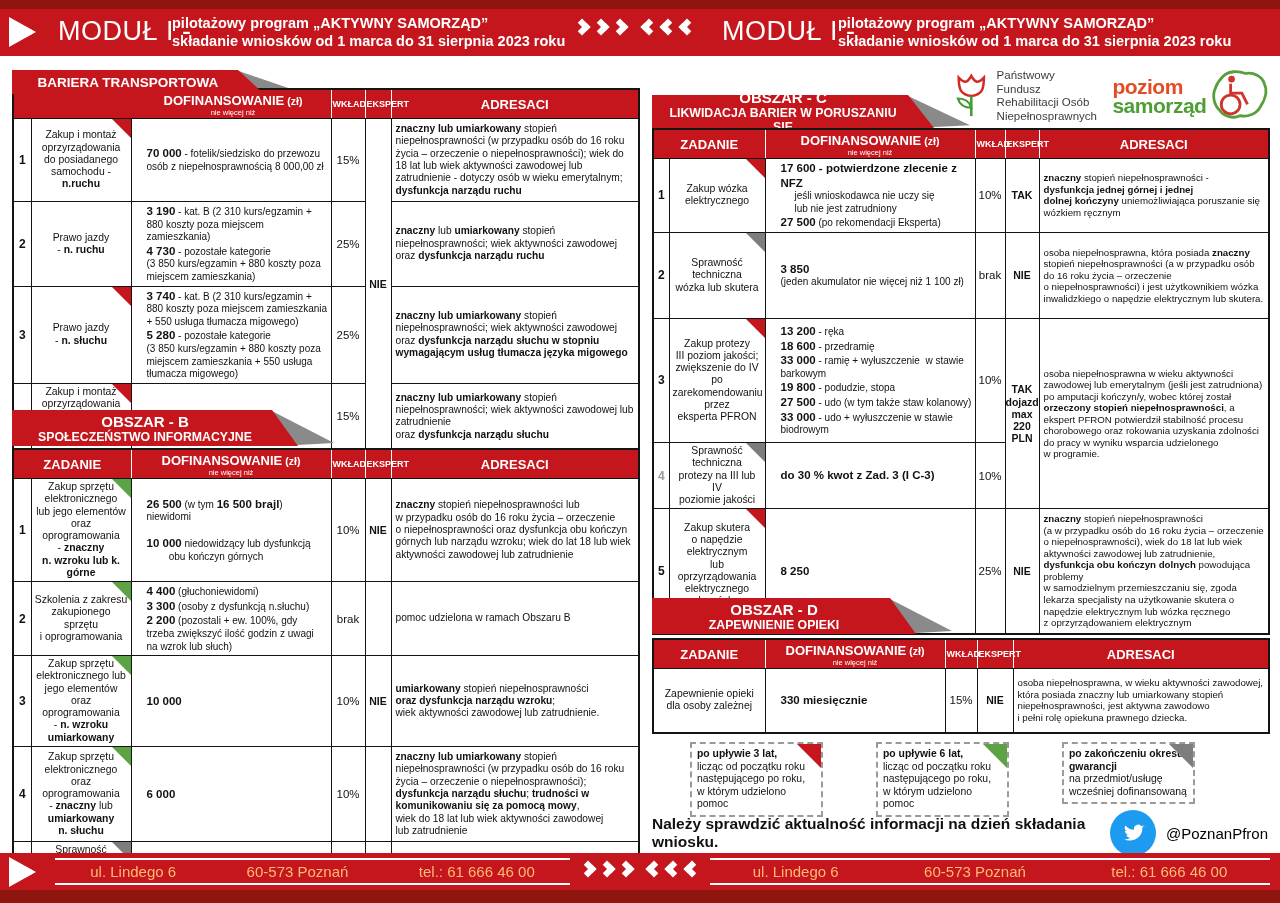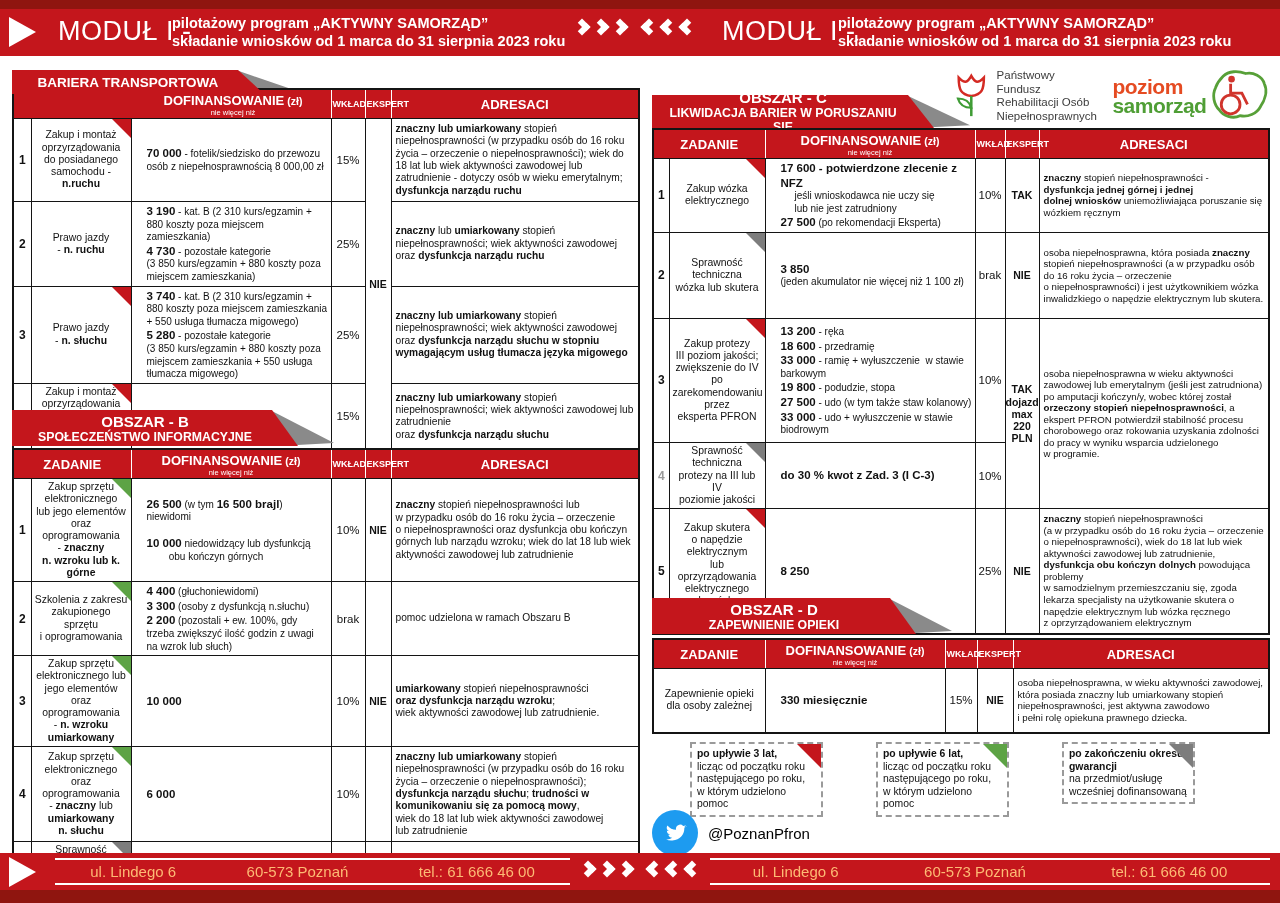--- a/index.html
+++ b/index.html
@@ -351,21 +351,21 @@
         <td class="c-task"><span class="fold"></span><span>Zakup wózka
 elektrycznego</span></td>
         <td class="c-amt"><b>17 600 - potwierdzone zlecenie z NFZ</b>
      jeśli wnioskodawca nie uczy się
      lub nie jest zatrudniony
 <b>27 500</b> (po rekomendacji Eksperta)</td>
         <td class="c-wk">10%</td>
         <td class="c-ex">TAK</td>
         <td class="c-adr"><b>znaczny</b> stopień niepełnosprawności -
 <b>dysfunkcja jednej górnej i jednej
-dolnej wniosków</b> uniemożliwiająca poruszanie się wózkiem ręcznym</td>
+dolnej kończyny</b> uniemożliwiająca poruszanie się wózkiem ręcznym</td>
       </tr>
       <tr>
         <td class="c-num" style="height:86px">2</td>
         <td class="c-task"><span class="fold gray"></span><span>Sprawność
 techniczna
 wózka lub skutera</span></td>
         <td class="c-amt"><b>3 850</b>
 (jeden akumulator nie więcej niż 1 100 zł)</td>
         <td class="c-wk">brak</td>
         <td class="c-ex">NIE</td>
@@ -478,20 +478,21 @@
 w którym udzielono pomoc</div>
     </div>
     <div class="lg-box" style="top:680px;left:410px">
       <span class="fold gray"></span>
       <div class="lg-bold">po zakończeniu okresu gwarancji</div>
       <div class="lg-txt">na przedmiot/usługę
 wcześniej dofinansowaną</div>
     </div>
 
     <div id="note-row">
+      <div class="note-text">Należy sprawdzić aktualność informacji na dzień składania wniosku.</div>
       <div class="tw-circle">
         <svg width="28" height="28" viewBox="0 0 30 30">
           <path fill="#fff" d="M27.2 8.2c-.8.36-1.66.6-2.56.72a4.5 4.5 0 0 0 1.97-2.48c-.87.52-1.83.9-2.85 1.1a4.48 4.48 0 0 0-7.64 4.08A12.7 12.7 0 0 1 6.9 6.96a4.48 4.48 0 0 0 1.39 5.98c-.73-.02-1.42-.22-2.02-.56v.06a4.48 4.48 0 0 0 3.6 4.4c-.66.18-1.36.2-2.03.08a4.49 4.49 0 0 0 4.19 3.11A9 9 0 0 1 5.4 21.9 12.68 12.68 0 0 0 12.27 23c8.24 0 12.75-6.83 12.75-12.75l-.01-.58a9.1 9.1 0 0 0 2.19-2.27z"></path>
         </svg>
       </div>
       <div class="tw-handle">@PoznanPfron</div>
     </div>
   </div>
 
   <div class="footerbar">

